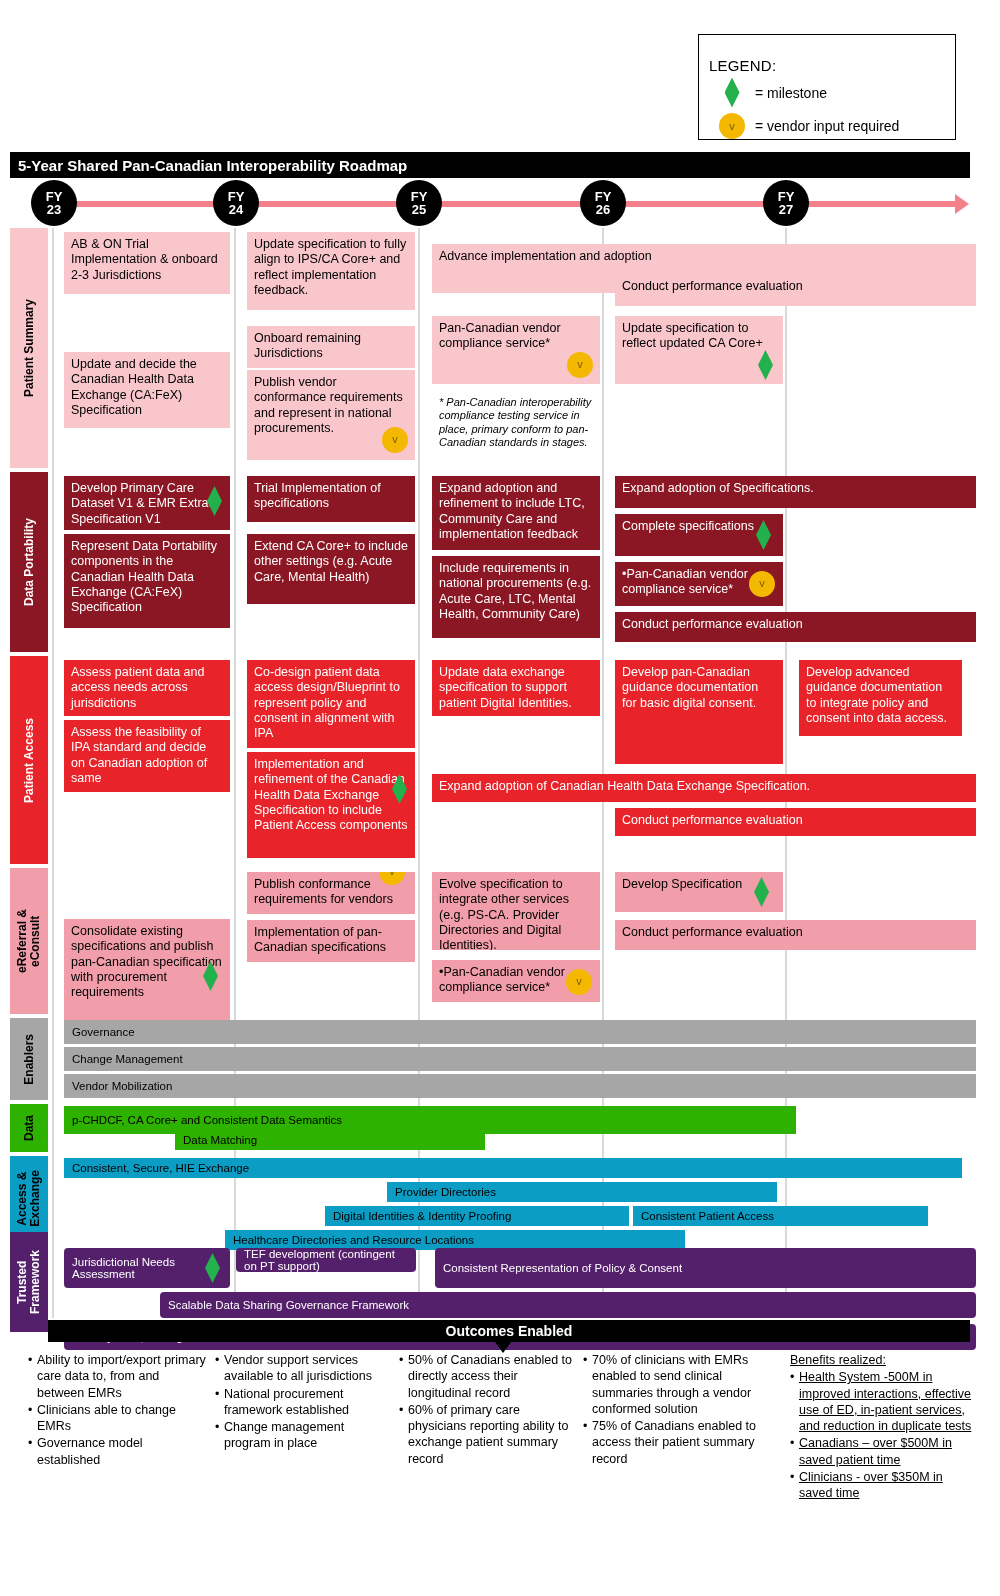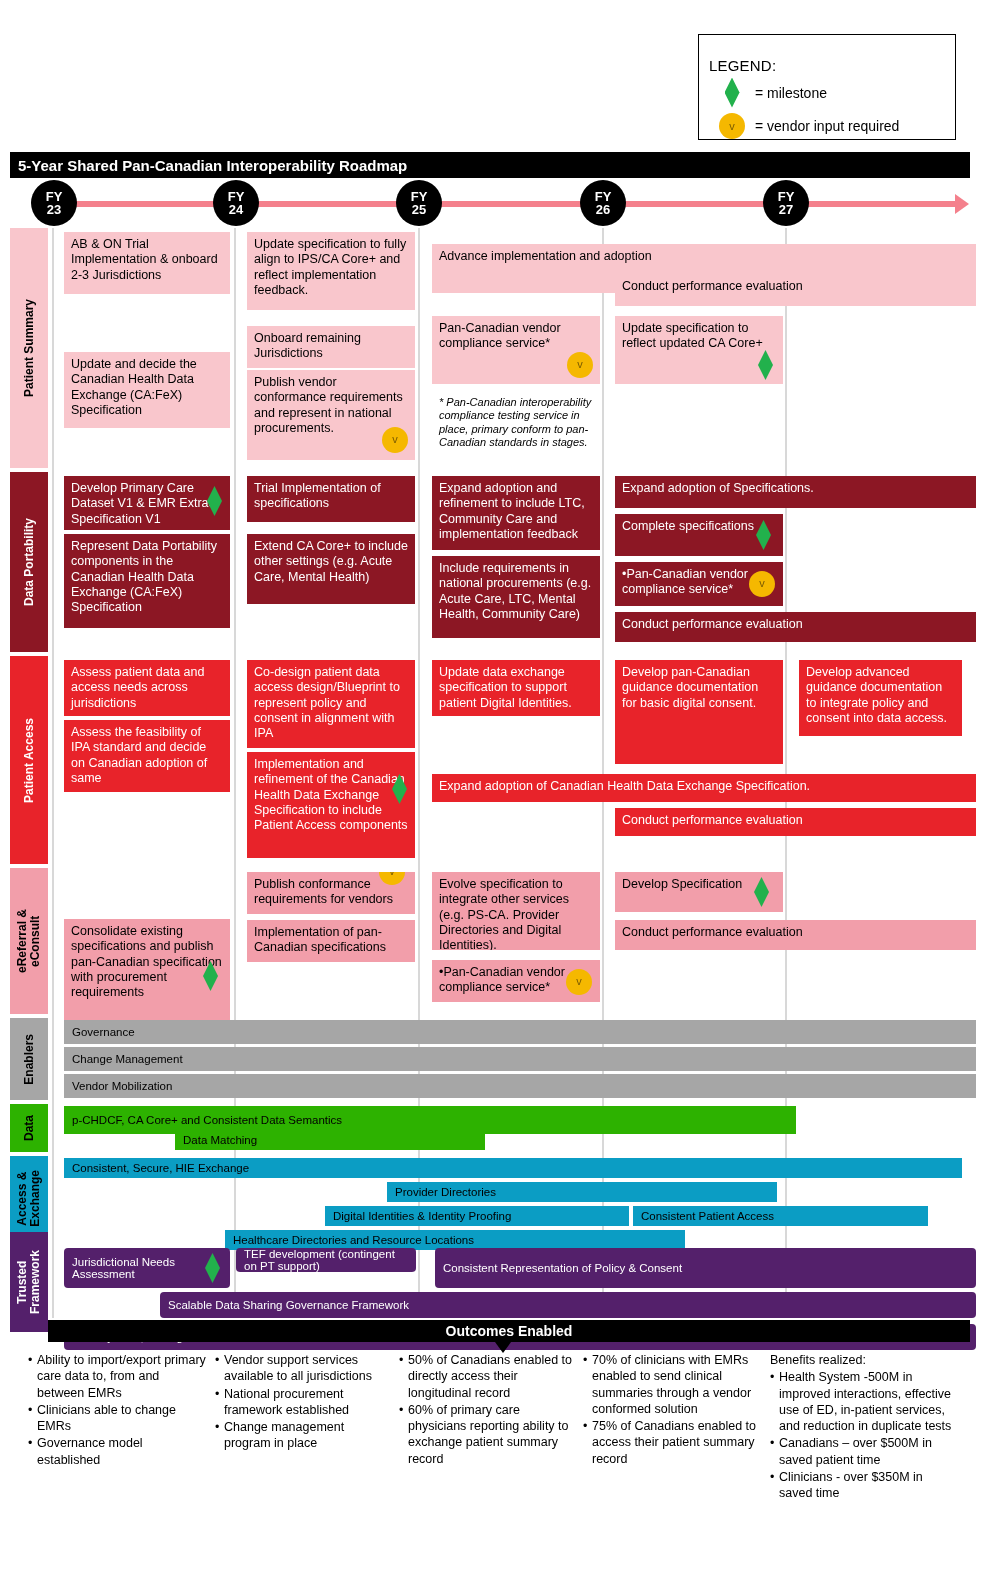--- a/index.html
+++ b/index.html
@@ -370,20 +370,20 @@
   </ul>
 </div>
 
 <div class="occol" style="left:583px; width:178px;">
   <ul>
     <li>70% of clinicians with EMRs enabled to send clinical summaries through a vendor conformed solution</li>
     <li>75% of Canadians enabled to access their patient summary record</li>
   </ul>
 </div>
 
-<div class="occol" style="left:770px; width:185px;">
+<div class="occol" style="left:790px; width:185px;text-decoration:underline;">
   <div class="plain">Benefits realized:</div>
   <ul>
     <li>Health System -500M in improved interactions, effective use of ED, in-patient services, and reduction in duplicate tests</li>
     <li>Canadians – over $500M in saved patient time</li>
     <li>Clinicians - over $350M in saved time</li>
   </ul>
 </div>
 
 </body></html>

